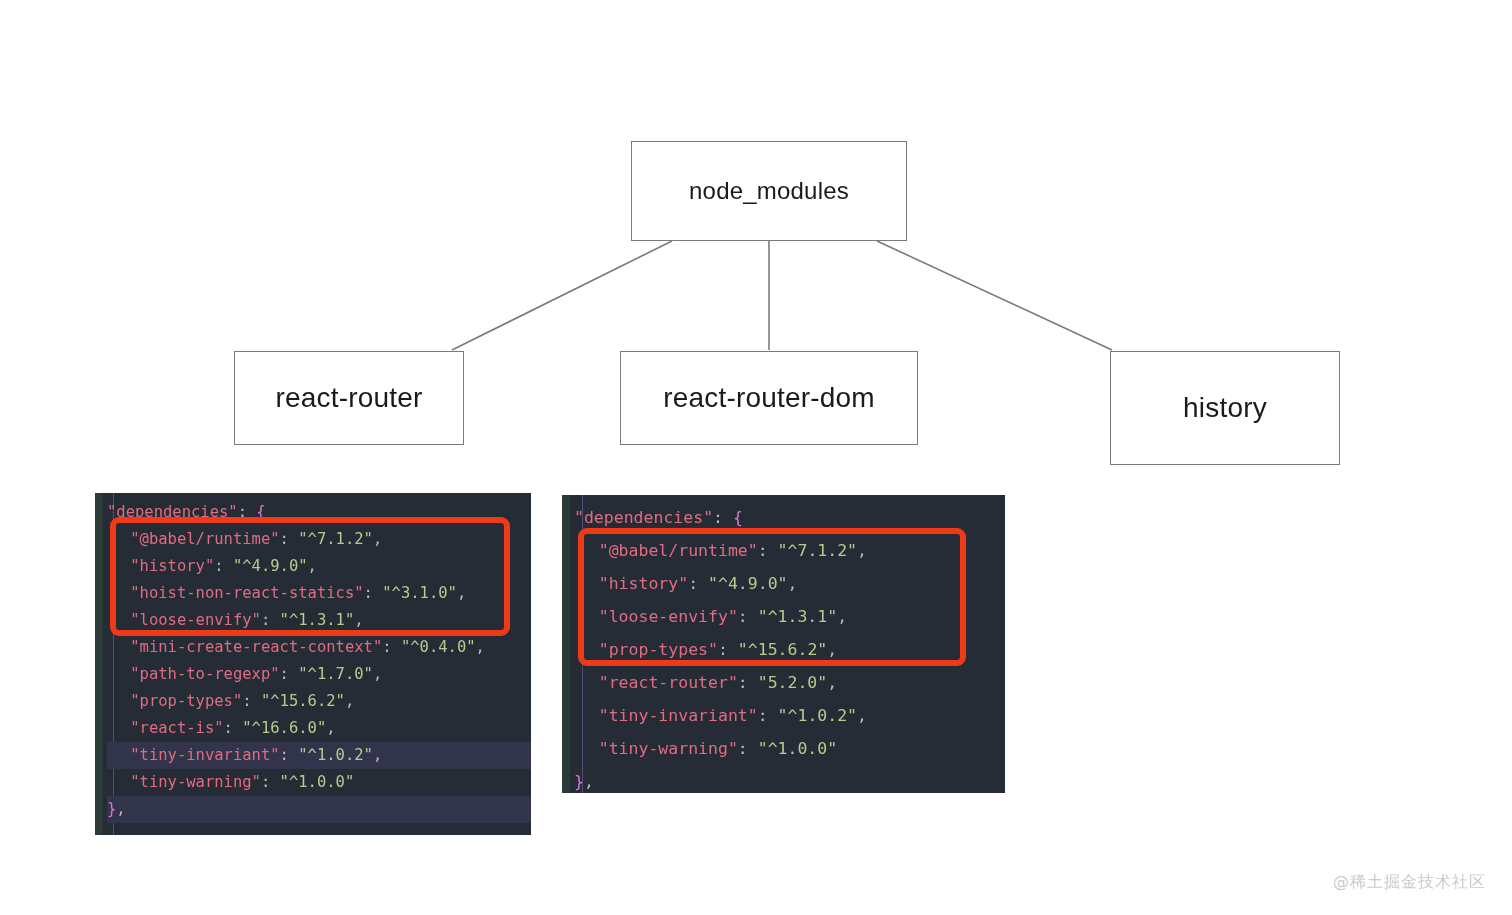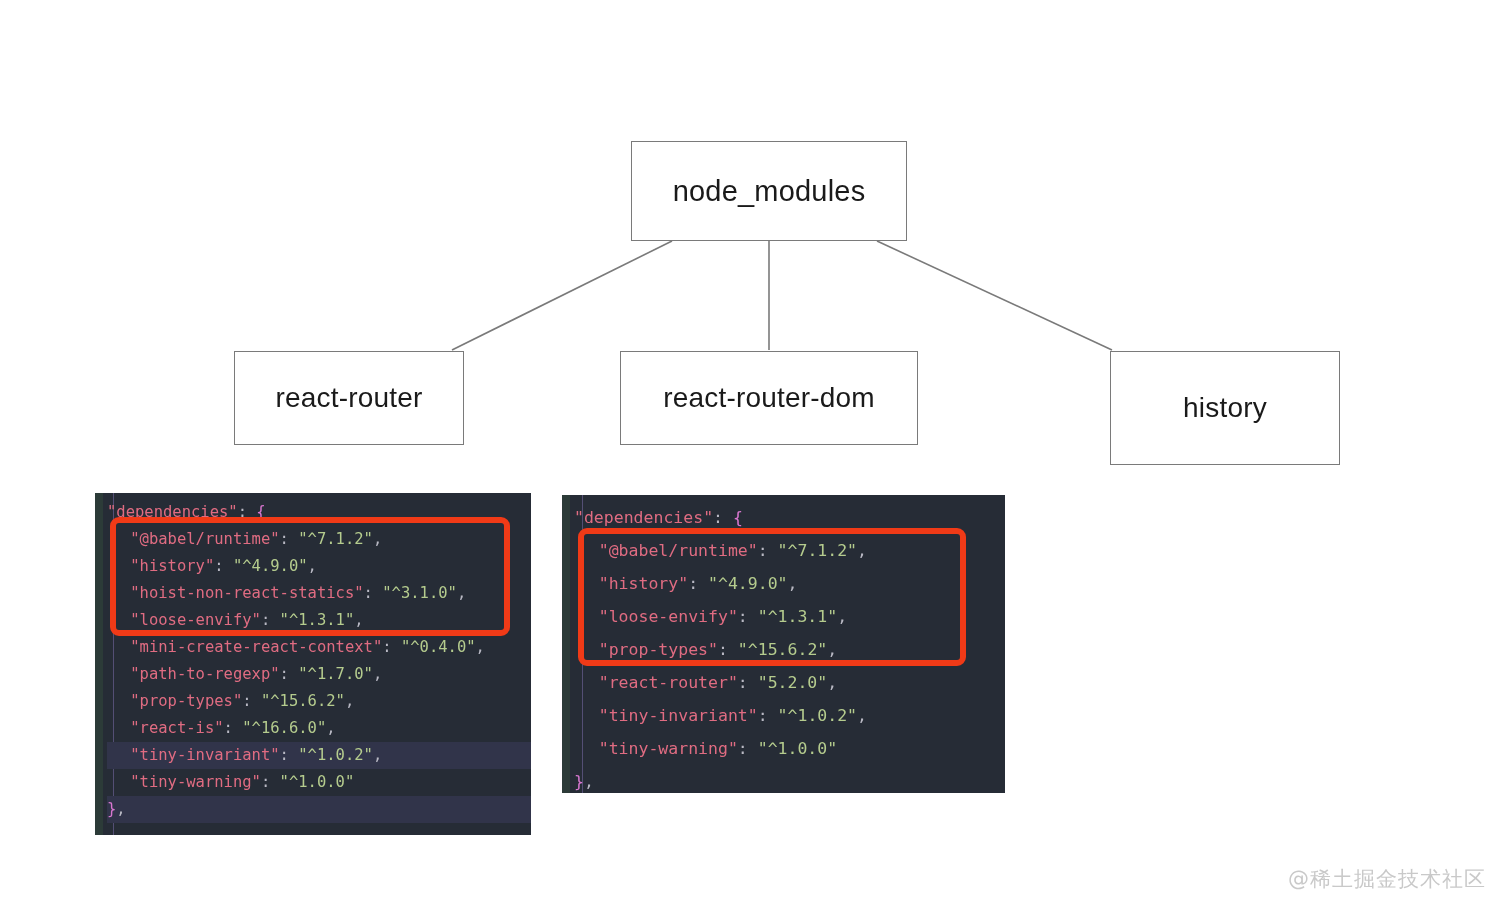--- a/index.html
+++ b/index.html
@@ -45,21 +45,21 @@
   }
   .node-label {
     color: #1a1a1a;
     font-family: "Liberation Sans", sans-serif;
     font-weight: 400;
     letter-spacing: 0.2px;
     white-space: nowrap;
   }
 
   #node-root      { left: 631px;  top: 141px; width: 276px; height: 100px; }
-  #node-root .node-label { font-size: 29px; }
+  #node-root .node-label { font-size: 24px; }
 
   #node-rr        { left: 234px;  top: 351px; width: 230px; height: 94px; }
   #node-rrd       { left: 620px;  top: 351px; width: 298px; height: 94px; }
   #node-history   { left: 1110px; top: 351px; width: 230px; height: 114px; }
   #node-rr .node-label,
   #node-rrd .node-label,
   #node-history .node-label { font-size: 28px; }
 
   
   .code-block {
@@ -138,21 +138,21 @@
   }
   #redbox-left  { left: 110px; top: 517px; width: 400px; height: 119px; }
   #redbox-right { left: 578px; top: 528px; width: 388px; height: 138px; }
 
   
   #watermark {
     position: absolute;
     right: 26px;
     bottom: 22px;
     color: #c9c9c9;
-    font-size: 21px;
+    font-size: 16px;
     font-family: "DejaVu Sans", sans-serif;
     letter-spacing: 1px;
     white-space: nowrap;
   }
 </style>
 </head>
 <body>
 
 <div id="canvas">
 

